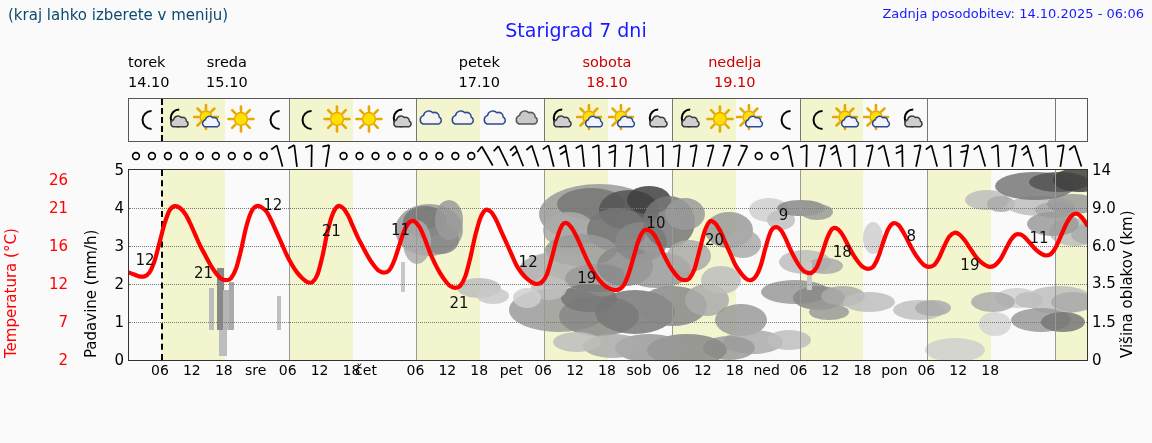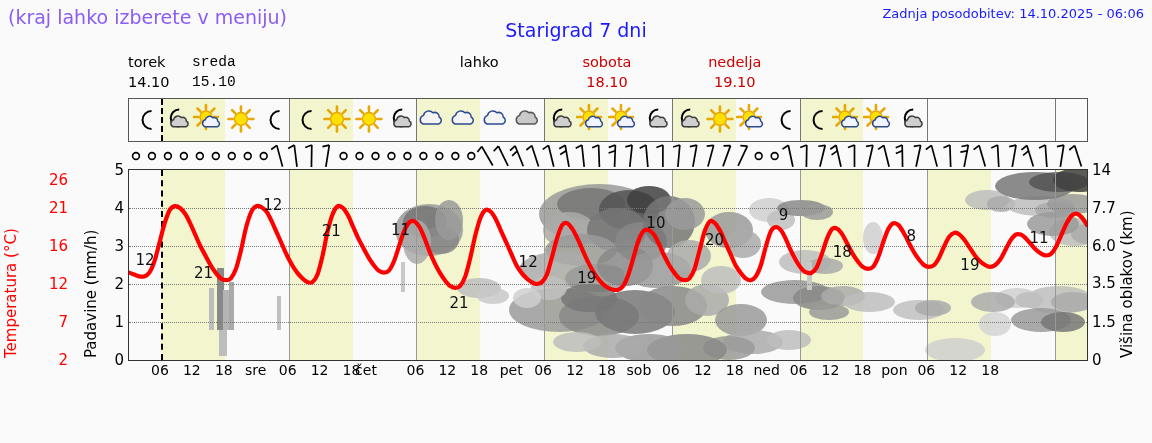--- a/index.html
+++ b/index.html
@@ -1,20 +1,20 @@
 <!DOCTYPE html>
 <html><head>
 <meta charset="utf-8">
 <style>
   html,body{margin:0;padding:0;background:#fafafa;}
   body{width:1152px;height:443px;font-family:"DejaVu Sans","Liberation Sans",sans-serif;overflow:hidden;position:relative;}
   .root{position:absolute;left:0;top:0;width:1152px;height:443px;background:#fafafa;}
 
   
-  .hdr-left{position:absolute;left:8px;top:6px;font-size:19px;color:#8b5cf6;white-space:nowrap;text-align:center;}
+  .hdr-left{position:absolute;left:8px;top:6px;font-size:15px;color:#0c4a6e;white-space:nowrap;text-align:center;}
   .hdr-title{position:absolute;left:0;top:19px;width:1152px;text-align:center;font-size:19px;color:#1a1aff;font-weight:400;}
   .hdr-right{position:absolute;right:8px;top:6px;font-size:13px;color:#1a1aff;white-space:nowrap;}
 
   
   #dayband{position:absolute;left:128px;top:52px;width:960px;height:44px;}
   .daycell{position:absolute;top:0;height:44px;text-align:center;line-height:20px;font-size:14.5px;color:#000;}
   .daycell.wknd{color:#cc0000;}
   .daycell .dn{display:block;}
   .daycell .dd{display:block;}
 
@@ -63,26 +63,27 @@
 
   <div class="hdr-left">(kraj lahko izberete v meniju)</div>
   <div class="hdr-title">Starigrad 7 dni</div>
   <div class="hdr-right">Zadnja posodobitev: 14.10.2025 - 06:06</div>
 
   <div id="dayband">
       <div class="daycell" style="left: 0px; width: 31.9333px;">
         <span class="dn">torek</span>
         <span class="dd">14.10</span>
       </div>
-      <div class="daycell" style="left: 22px; width: 127.733px; font-family: Liberation Mono, monospace;">
+      <div class="daycell" style="left: 35px; width: 127.733px;">
         <span class="dn">sreda</span>
         <span class="dd">15.10</span>
       </div>
       <div class="daycell" style="left: 287.4px; width: 127.733px;">
-        <span class="dn">lahko</span>
+        <span class="dn">petek</span>
+        <span class="dd">17.10</span>
       </div>
       <div class="daycell wknd" style="left: 415.133px; width: 127.733px;">
         <span class="dn">sobota</span>
         <span class="dd">18.10</span>
       </div>
       <div class="daycell wknd" style="left: 542.867px; width: 127.733px;">
         <span class="dn">nedelja</span>
         <span class="dd">19.10</span>
       </div>
     </div>
@@ -528,21 +529,21 @@
   <div class="tickcol" id="prec-ticks">
       <div class="tk" style="top: 1px;">5</div>
       <div class="tk" style="top: 39px;">4</div>
       <div class="tk" style="top: 77px;">3</div>
       <div class="tk" style="top: 115px;">2</div>
       <div class="tk" style="top: 153px;">1</div>
       <div class="tk" style="top: 191px;">0</div>
     </div>
   <div class="tickcol" id="cloud-ticks">
       <div class="tk" style="top: 1px;">14</div>
-      <div class="tk" style="top: 39px;">7.7</div>
+      <div class="tk" style="top: 39px;">9.0</div>
       <div class="tk" style="top: 77px;">6.0</div>
       <div class="tk" style="top: 114px;">3.5</div>
       <div class="tk" style="top: 153px;">1.5</div>
       <div class="tk" style="top: 191px;">0</div>
     </div>
 
   <div id="plot">
       <div class="band" style="left: 31.9333px; width: 63.8667px;"></div>
       <div class="band" style="left: 159.667px; width: 63.8667px;"></div>
       <div class="band" style="left: 287.4px; width: 63.8667px;"></div>

